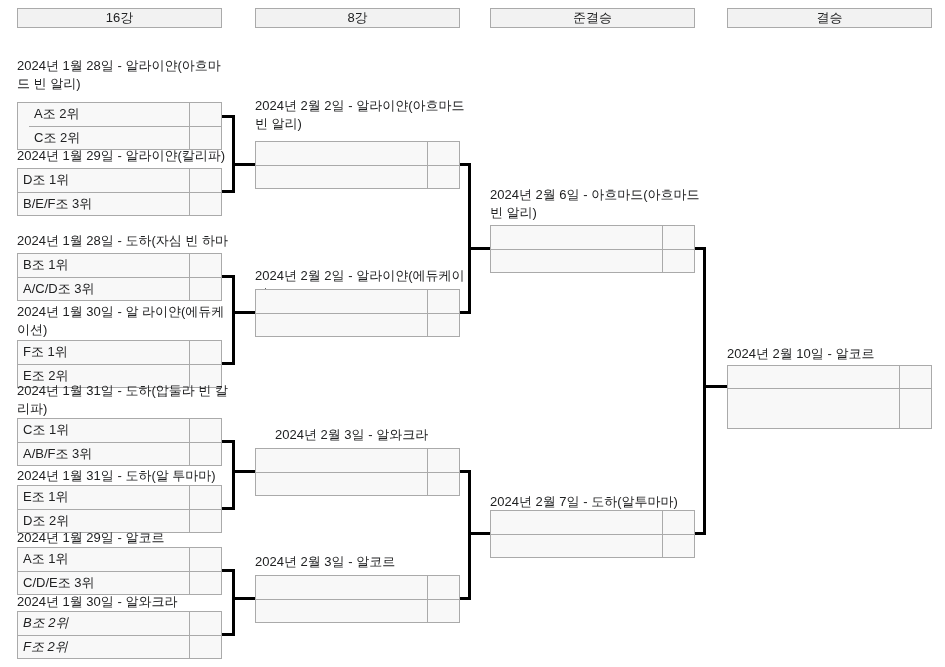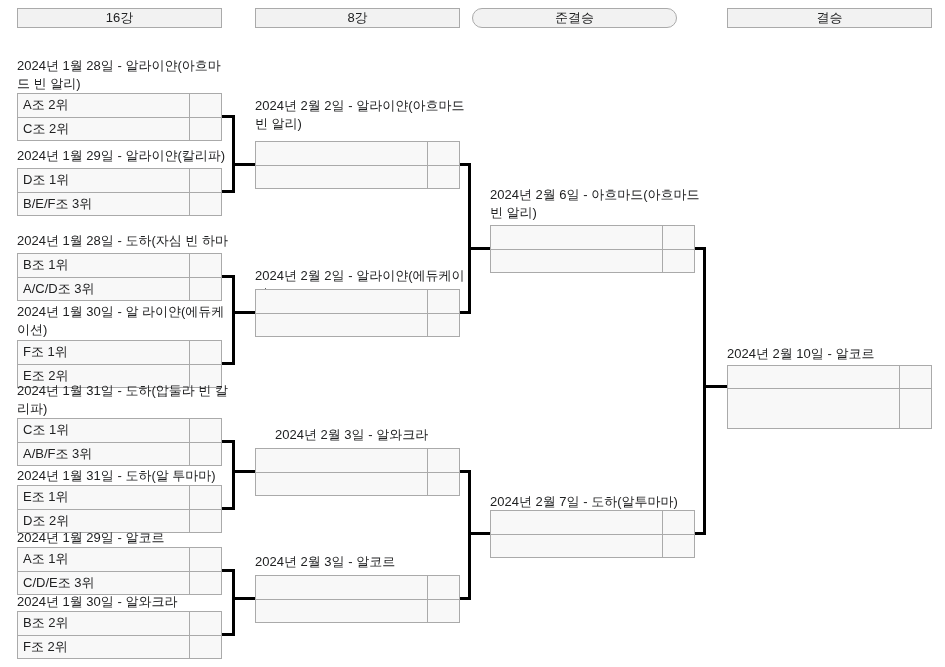--- a/index.html
+++ b/index.html
@@ -29,25 +29,25 @@
   .tscore { width:32px; box-sizing:border-box; border-left:1px solid #aaaaaa; }
   .cn { position:absolute; background:#000000; }
 </style>
 </head>
 <body>
 
 <div id="stage">
 
   <div class="hdr" style="left:17px; top:8px;">16강</div>
   <div class="hdr" style="left:255px; top:8px;">8강</div>
-  <div class="hdr" style="left:472px; top:8px;border-radius:10px;">준결승</div>
+  <div class="hdr" style="left:490px; top:8px;">준결승</div>
   <div class="hdr" style="left:727px; top:8px;">결승</div>
 
   <div class="mh" style="left:17px; top:57px;">2024년 1월 28일 - 알라이얀(아흐마드 빈 알리)</div>
-  <div class="match" style="left:17px; top:93px;">
+  <div class="match" style="left:17px; top:102px;padding-left:11px;">
     <div class="mrow">
       <div class="tname">A조 2위</div>
       <div class="tscore"></div>
     </div>
     <div class="mrow">
       <div class="tname">C조 2위</div>
       <div class="tscore"></div>
     </div>
   </div>
 
@@ -117,21 +117,21 @@
       <div class="tname">A조 1위</div>
       <div class="tscore"></div>
     </div>
     <div class="mrow">
       <div class="tname">C/D/E조 3위</div>
       <div class="tscore"></div>
     </div>
   </div>
 
   <div class="mh" style="left:17px; top:593px;">2024년 1월 30일 - 알와크라</div>
-  <div class="match" style="left:17px; top:611px;">
+  <div class="match" style="left:17px; top:611px;font-style:italic;">
     <div class="mrow">
       <div class="tname">B조 2위</div>
       <div class="tscore"></div>
     </div>
     <div class="mrow">
       <div class="tname">F조 2위</div>
       <div class="tscore"></div>
     </div>
   </div>
 

